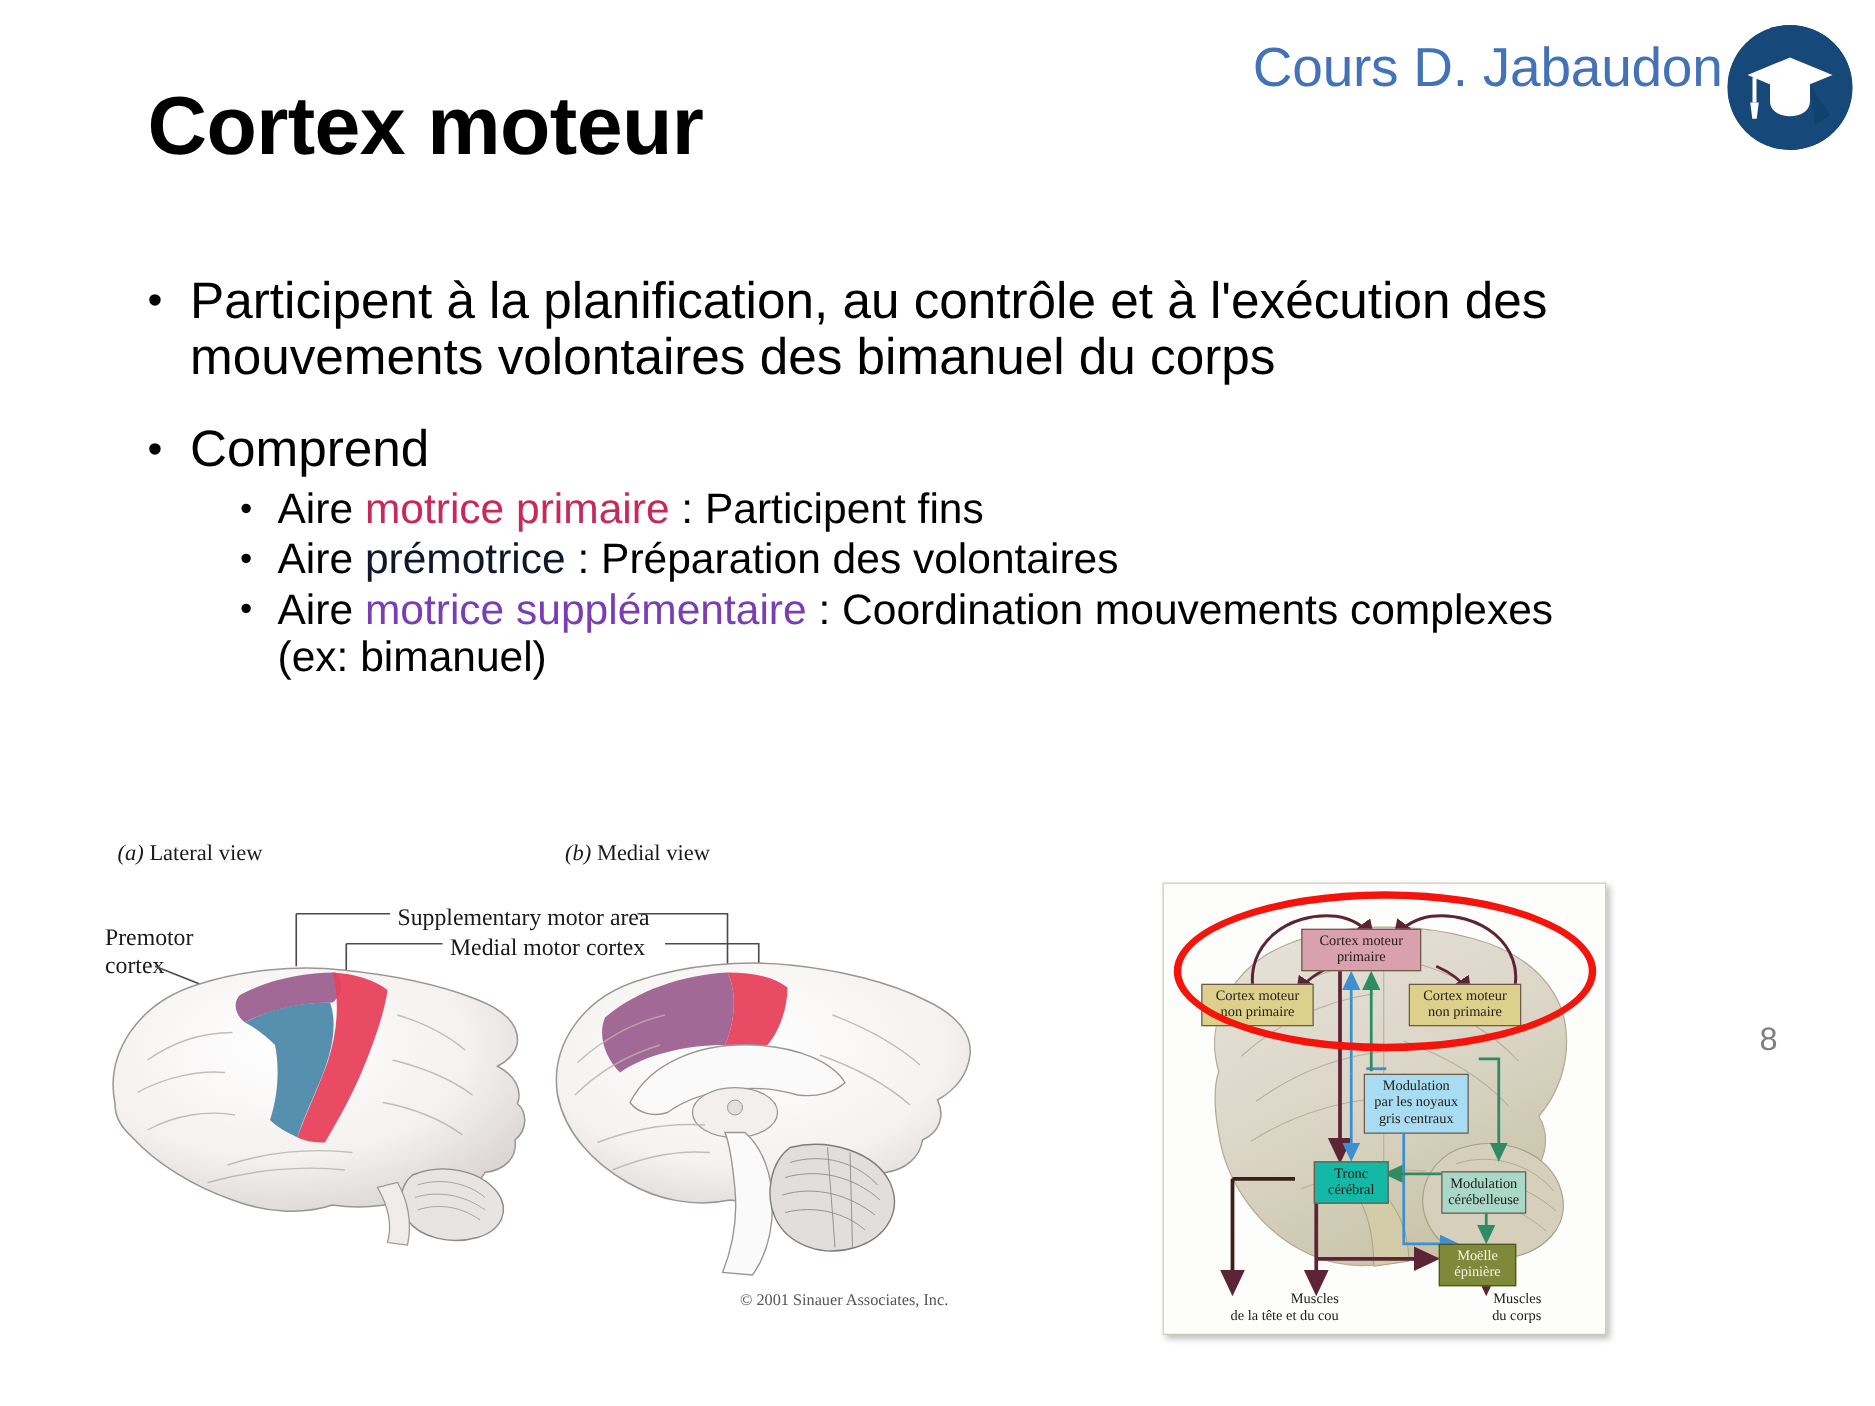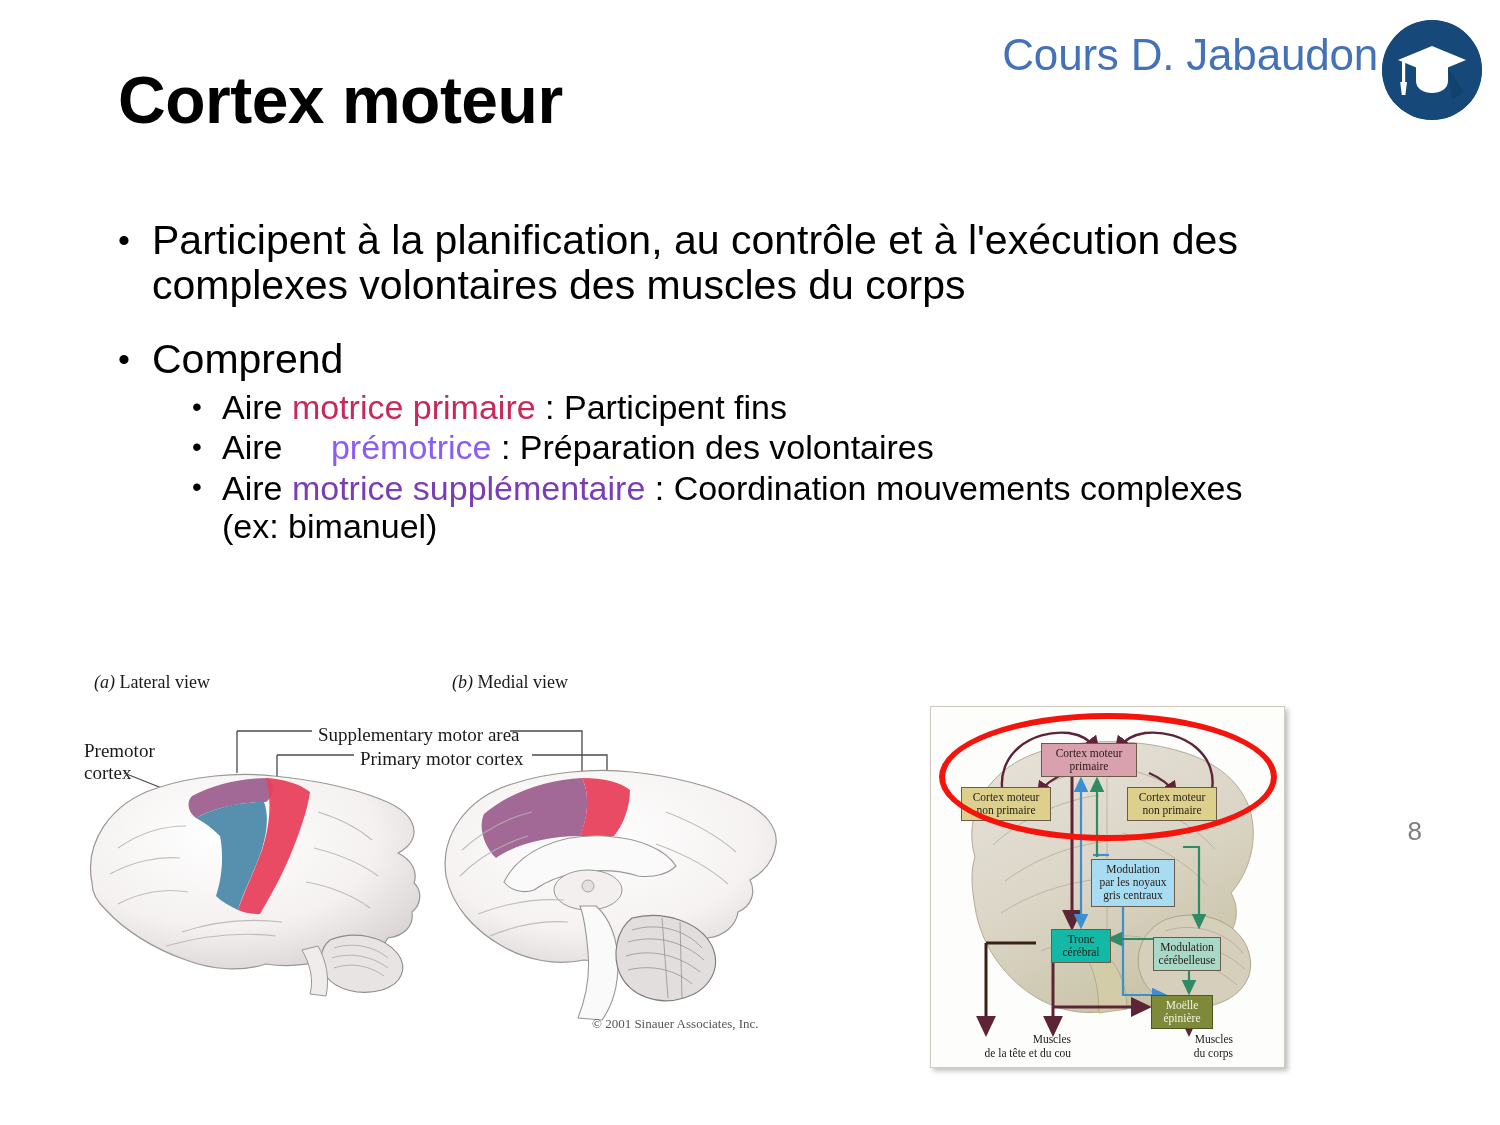--- a/index.html
+++ b/index.html
@@ -49,39 +49,39 @@
     position: relative; padding-left: 36px;
     font-size: 34px; line-height: 1.13; color: #000;
     margin-bottom: 2px;
   }
   .l2 > .bullet {
     position: absolute; left: 6px; top: 0.02em;
     font-size: 28px; line-height: 1.25;
   }
 
   .c-red    { color: #C9285A; }
-  .c-blue   { color: #8b5cf6; margin-left: 39px; }
+  .c-blue   { color: #0f172a; }
   .c-purple { color: #7B3DB5; margin-top: 23px; }
 
   
   .fig-left  { position: absolute; left: 62px;  top: 668px; width: 760px; height: 400px; }
   .fig-right { position: absolute; left: 930px; top: 706px; width: 355px; height: 362px; }
 
   .fig-caption {
     position: absolute; font-family: "Liberation Serif", serif;
     font-size: 18px; color: #1a1a1a; white-space: nowrap;
   }
   .fig-caption i { font-style: italic; }
 
   .lbl {
     position: absolute; font-family: "Liberation Serif", serif;
     font-size: 19px; color: #1a1a1a; line-height: 1.16;
   }
   .copyright {
-    position: absolute; left: 530px; top: 348px;
+    position: absolute; left: 530px; top: 364px;
     font-family: "Liberation Serif", serif; font-size: 13px; color: #555;
     white-space: nowrap;
   }
 
   .page-num {
     position: absolute; right: 78px; bottom: 28px;
     font-size: 26px; color: #7F7F7F;
   }
 
   
@@ -129,21 +129,21 @@
       <path d="M18.2 62 h6.8 l-1.6 13 h-3.6 z" fill="#ffffff"></path>
     </svg>
   </div>
 
   <h1 class="slide-title">Cortex moteur</h1>
 
   <div class="body-text">
 
     <div class="l1">
       <span class="bullet">•</span>
-      <span class="l1-text">Participent à la planification, au contrôle et à l'exécution des complexes volontaires des muscles du corps</span>
+      <span class="l1-text">Participent à la planification, au contrôle et à l'exécution des mouvements volontaires des bimanuel du corps</span>
     </div>
 
     <div class="l1" style="margin-top:30px;">
       <span class="bullet">•</span>
       <span class="l1-text">Comprend</span>
     </div>
 
     <div class="sublist">
 
       <div class="l2">
@@ -174,21 +174,21 @@
     <div class="fig-caption" style="left:390px; top:4px;">
       <i>(b)</i>
       <span>Medial view</span>
     </div>
 
     <div class="lbl" style="left:22px; top:72px; white-space:pre-line;">Premotor
 cortex</div>
 
     <div class="lbl" style="left:256px; top:56px;">Supplementary motor area</div>
 
-    <div class="lbl" style="left:298px; top:80px;">Primary motor cortex</div>
+    <div class="lbl" style="left:298px; top:80px;">Medial motor cortex</div>
 
     <svg width="760" height="400" viewBox="0 0 760 400" style="position:absolute;left:0;top:0;" aria-hidden="true">
       <defs>
         <radialGradient id="brainShade" cx="40%" cy="32%" r="75%">
           <stop offset="0%" stop-color="#ffffff"></stop>
           <stop offset="62%" stop-color="#F4F1F0"></stop>
           <stop offset="100%" stop-color="#D9D4D3"></stop>
         </radialGradient>
         <radialGradient id="brainShade2" cx="45%" cy="35%" r="75%">
           <stop offset="0%" stop-color="#ffffff"></stop>

